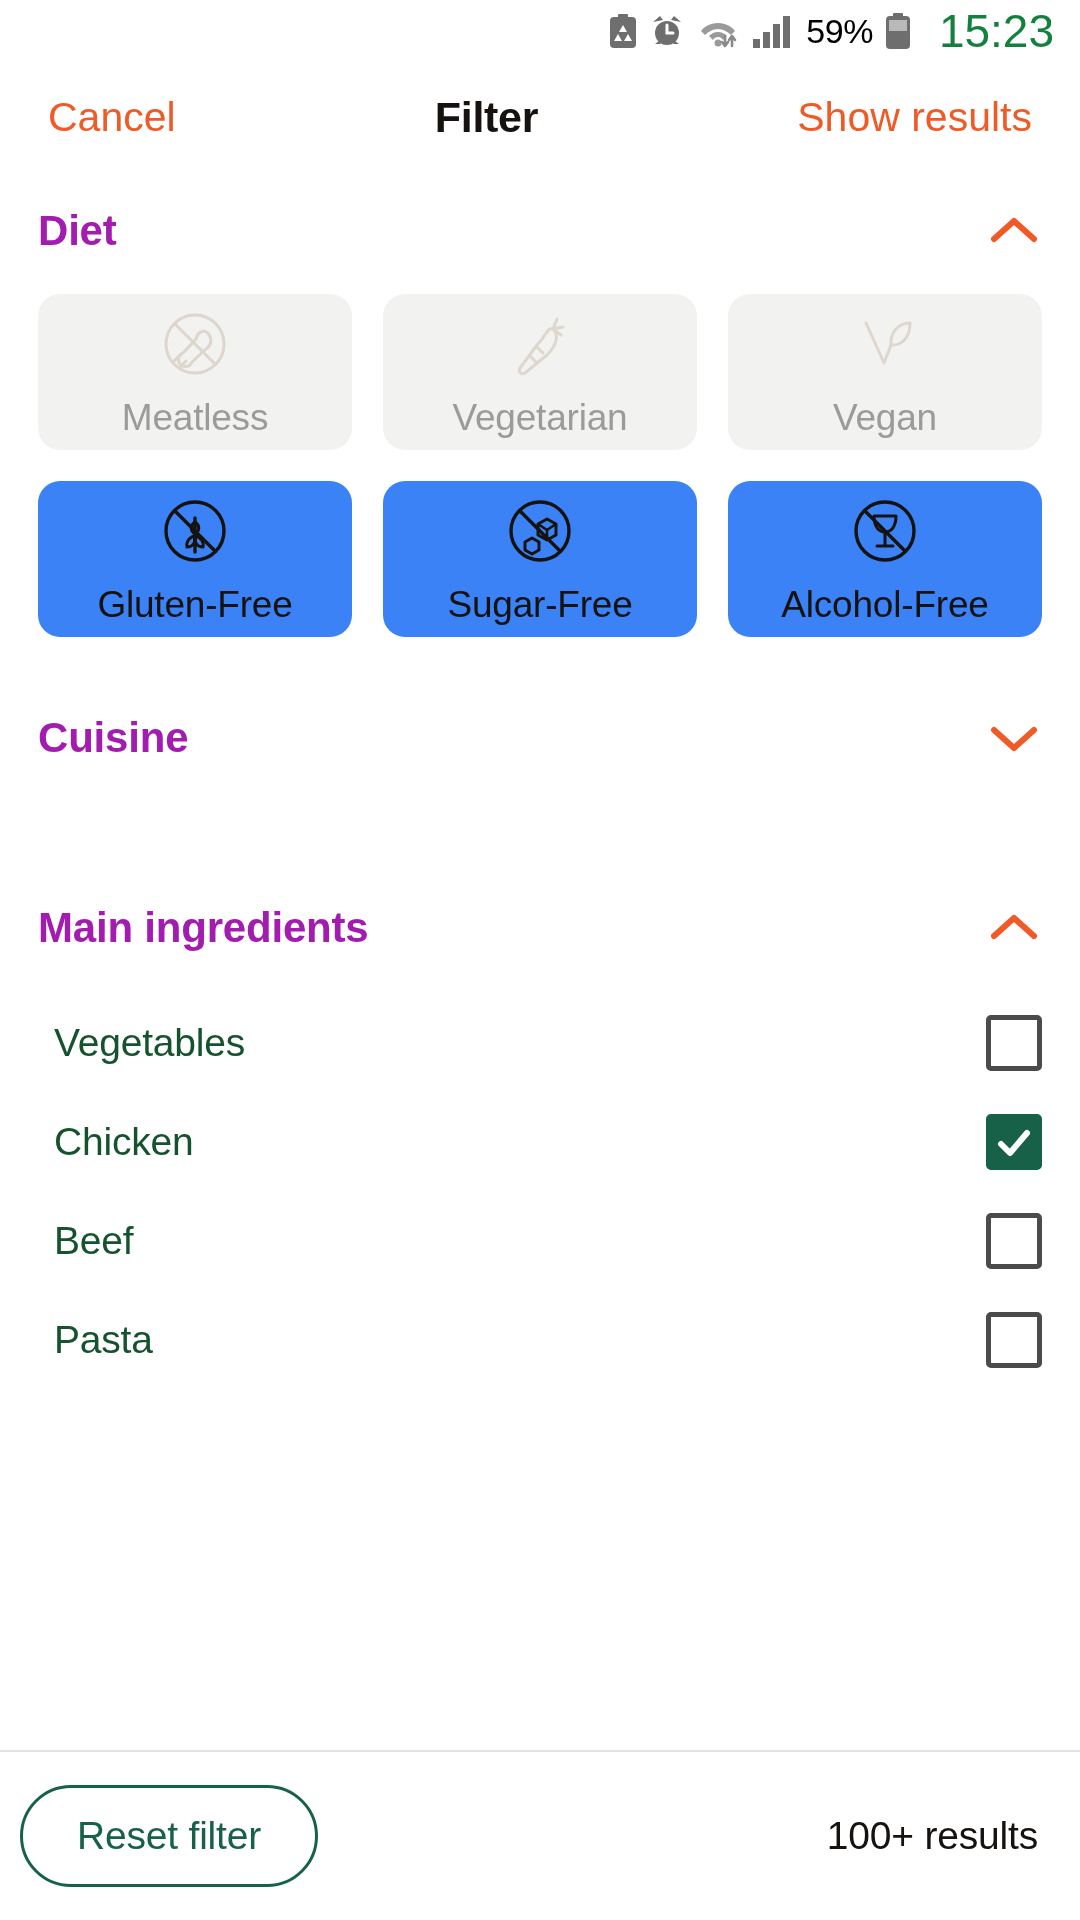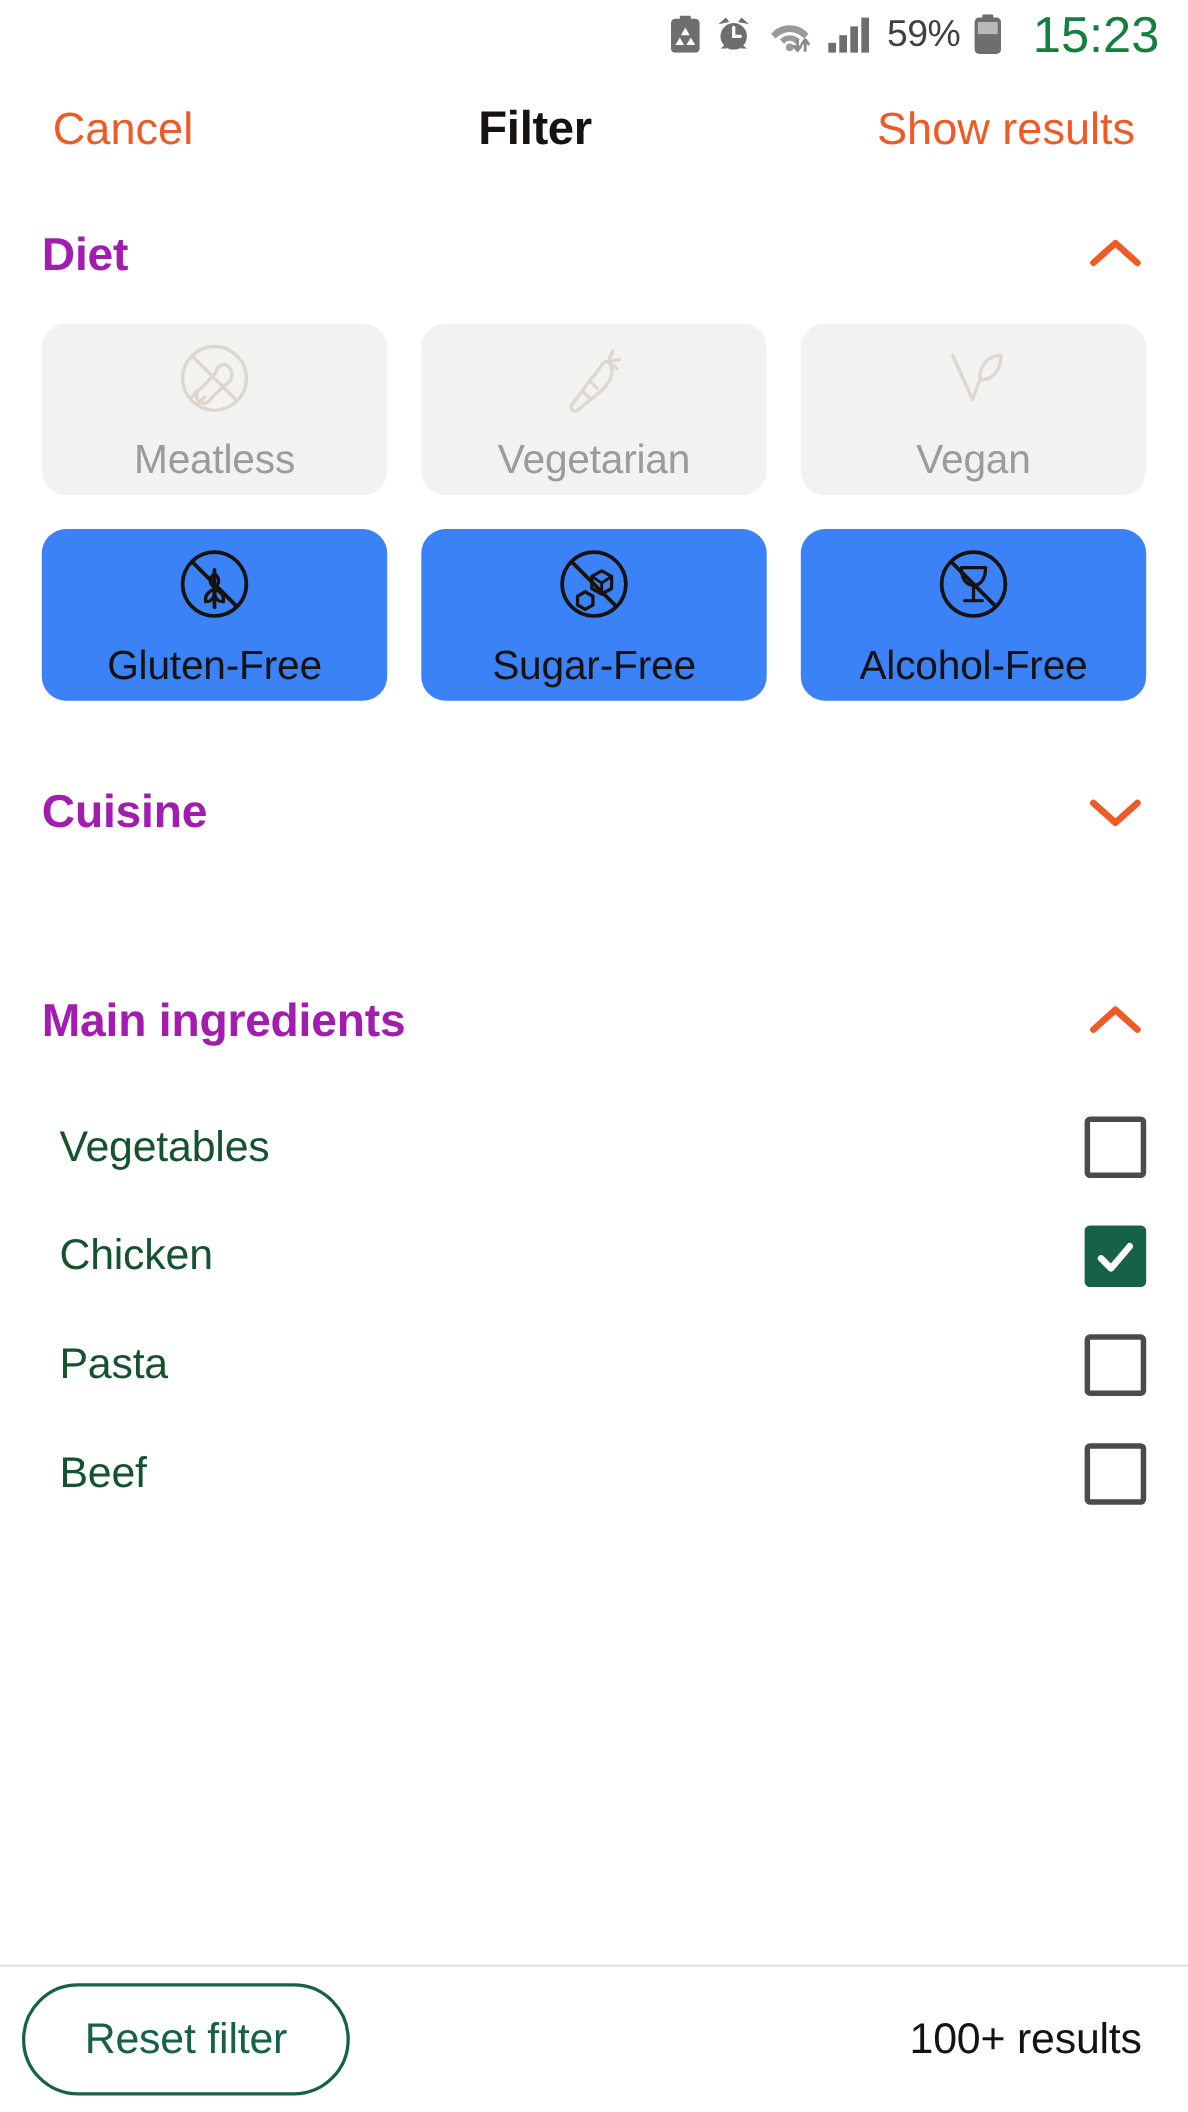--- a/index.html
+++ b/index.html
@@ -29,21 +29,21 @@
     justify-content: flex-end;
     padding-right: 26px;
     gap: 12px;
     color: #6e6e6e;
     flex: 0 0 auto;
   }
   .status-icons { display: flex; align-items: center; gap: 13px; }
   .status-icon { display: block; }
   .status-pct {
     font-size: 34px;
-    color: #404040;
+    color: #000000;
     letter-spacing: -0.5px;
     font-family: "Liberation Sans", sans-serif;
   }
   .status-time {
     font-size: 46px;
     color: #15803d;
     letter-spacing: 0px;
     margin-left: 16px;
   }
 
@@ -148,21 +148,21 @@
   .checkbox.off { border: 5px solid #4b4b4b; background: #ffffff; }
   .checkbox.on { background: #166148; border: 5px solid #166148; }
   .checkbox.on svg { position: absolute; top: 4px; left: 3px; }
 
   .spacer-sm { height: 42px; }
   .spacer-md { height: 72px; }
 
   
   .footer {
     flex: 0 0 auto;
-    height: 134px;
+    height: 170px;
     border-top: 2px solid #e3e3e1;
     display: flex;
     align-items: center;
     justify-content: space-between;
     padding: 0 22px 0 20px;
     background: #ffffff;
   }
   .reset-btn {
     border: 3px solid #166148;
     color: #166148;
@@ -331,26 +331,26 @@
       <div class="check-row">
         <div class="check-label">Chicken</div>
         <div class="checkbox on">
           <svg width="40" height="40" viewBox="0 0 40 40">
             <path d="M7 21 L16 30 L33 10" stroke="#ffffff" stroke-width="6" fill="none" stroke-linecap="round" stroke-linejoin="round"></path>
           </svg>
         </div>
       </div>
 
       <div class="check-row">
+        <div class="check-label">Beef</div>
+        <div class="checkbox off"></div>
+      </div>
+
+      <div class="check-row">
         <div class="check-label">Pasta</div>
-        <div class="checkbox off"></div>
-      </div>
-
-      <div class="check-row">
-        <div class="check-label">Beef</div>
         <div class="checkbox off"></div>
       </div>
 
     </div>
 
   </div>
 
   <div class="footer">
     <button class="reset-btn">Reset filter</button>
     <div class="results-count">100+ results</div>

